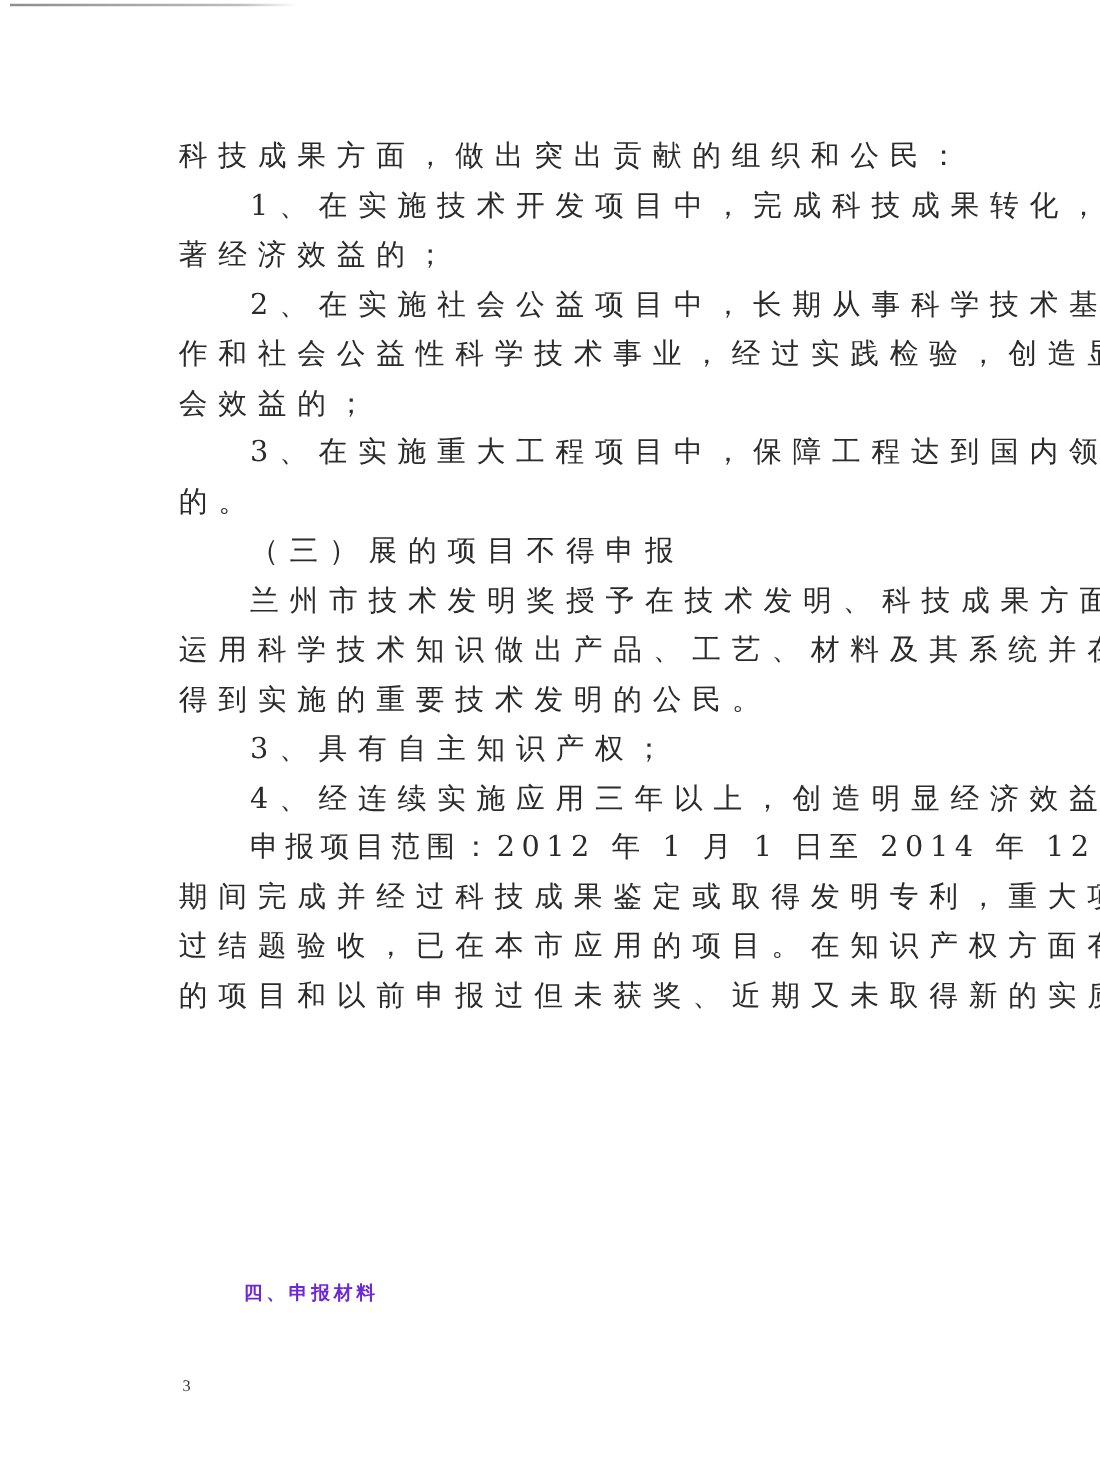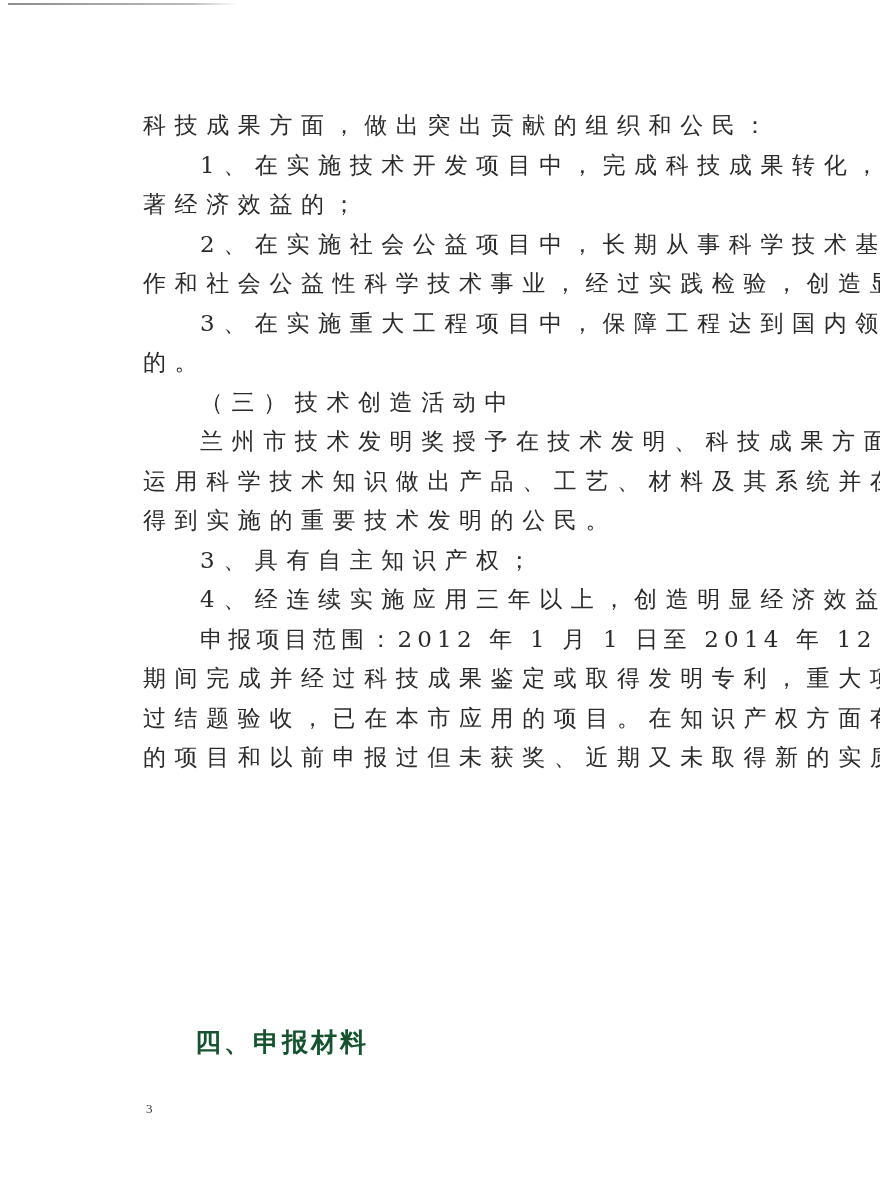--- a/index.html
+++ b/index.html
@@ -42,24 +42,24 @@
       padding-left: 57px;
     }
     .indent-sub {
       padding-left: 57px;
     }
     .heading {
       position: absolute;
       left: 195px;
       top: 1025px;
       font-family: "DejaVu Sans", "Liberation Sans", sans-serif;
-      font-size: 26px;
+      font-size: 15px;
       font-weight: bold;
       letter-spacing: 3px;
-      color: #14532d;
+      color: #6d28d9;
     }
     .page-number {
       position: absolute;
       left: 146px;
       top: 1101px;
       font-family: "Liberation Serif", serif;
       font-size: 13px;
       color: #333;
     }
   </style>
@@ -67,23 +67,24 @@
 <body>
 
 <div class="scan-edge"></div>
 
 <div class="page">
   <div class="line">科技成果方面，做出突出贡献的组织和公民：</div>
   <div class="line indent">1、在实施技术开发项目中，完成科技成果转化，创造显</div>
   <div class="line">著经济效益的；</div>
   <div class="line indent">2、在实施社会公益项目中，长期从事科学技术基础性工</div>
   <div class="line">作和社会公益性科学技术事业，经过实践检验，创造显著社</div>
+  <div class="line">会效益的；</div>
   <div class="line indent">3、在实施重大工程项目中，保障工程达到国内领先水平</div>
   <div class="line">的。</div>
-  <div class="line indent-sub">（三）技术创造活动中</div>
+  <div class="line indent-sub">（三）展的项目不得申报</div>
   <div class="line indent">兰州市技术发明奖授予在技术发明、科技成果方面</div>
   <div class="line">运用科学技术知识做出产品、工艺、材料及其系统并在本市</div>
   <div class="line">得到实施的重要技术发明的公民。</div>
   <div class="line indent">3、具有自主知识产权；</div>
   <div class="line indent">4、经连续实施应用三年以上，创造明显经济效益或者</div>
   <div class="line indent" style="letter-spacing:5.2px;">申报项目范围：2012 年 1 月 1 日至 2014 年 12 月 31 日</div>
   <div class="line">期间完成并经过科技成果鉴定或取得发明专利，重大项目通</div>
   <div class="line">过结题验收，已在本市应用的项目。在知识产权方面有争议</div>
   <div class="line">的项目和以前申报过但未获奖、近期又未取得新的实质性进</div>
 </div>

